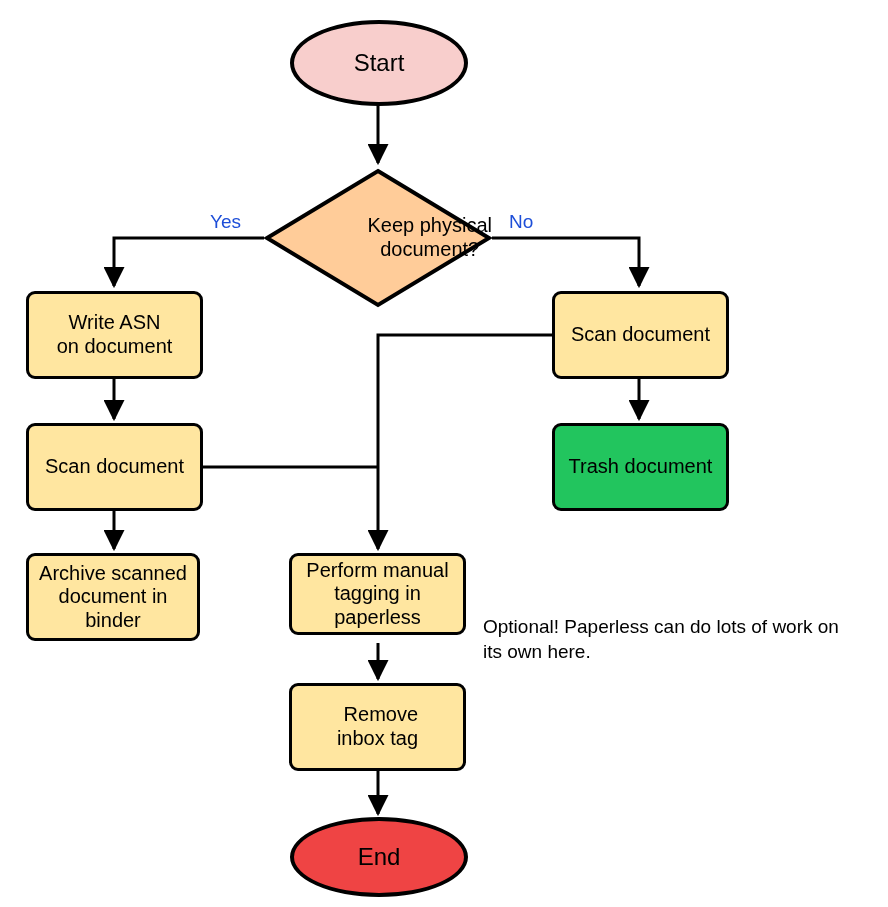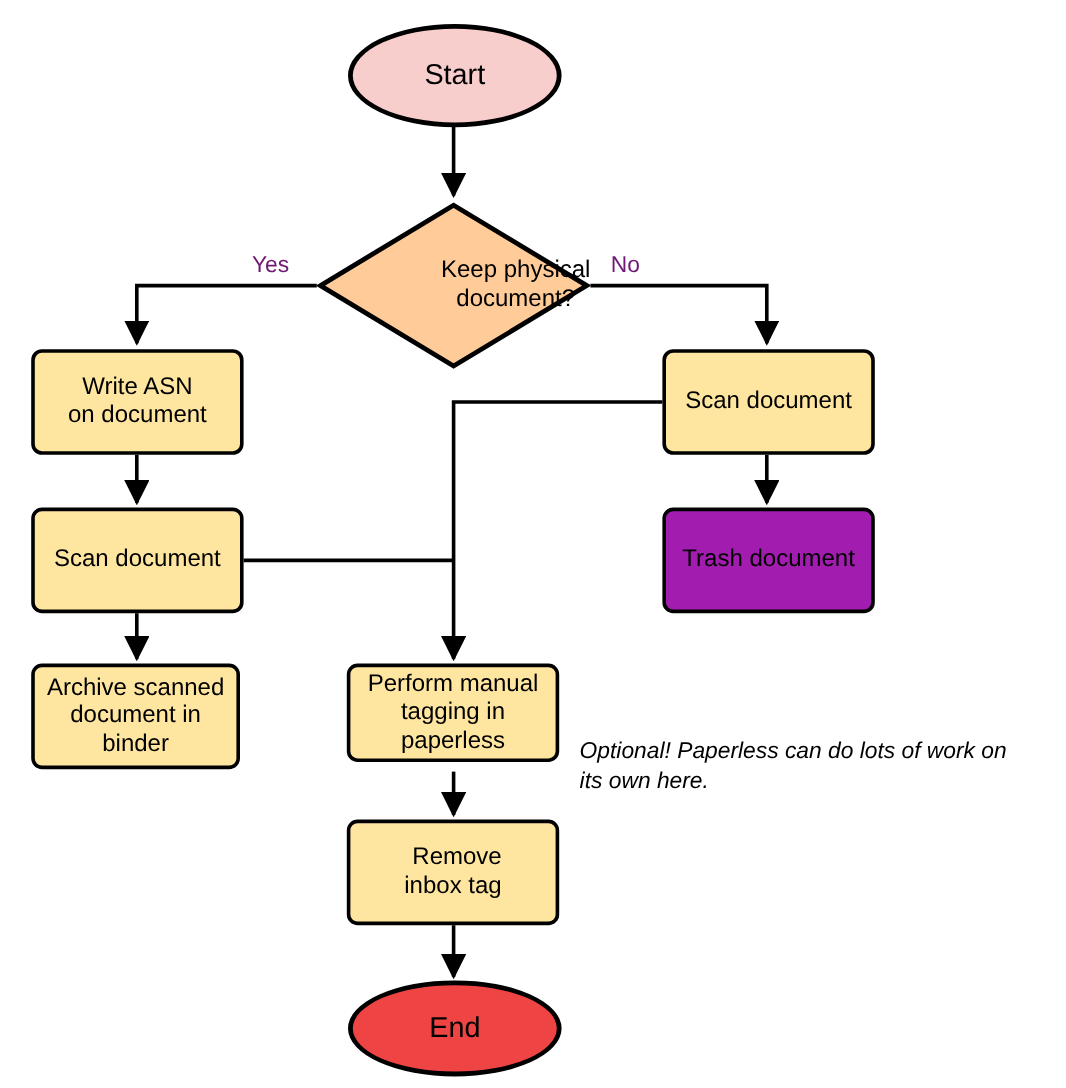--- a/index.html
+++ b/index.html
@@ -60,27 +60,26 @@
     width: 100%;
     height: 100%;
   }
   .decision-label {
     position: relative;
     z-index: 2;
   }
   .edge-label {
     position: absolute;
     font-size: 19px;
-    color: #701a75;
+    color: #1d4ed8;
     white-space: nowrap;
   }
   .annotation {
     position: absolute;
     font-size: 19px;
-    font-style: italic;
     color: #000000;
     line-height: 1.35;
     white-space: pre-line;
   }
 </style>
 </head>
 <body>
 
 <div id="diagram-root">
 
@@ -143,21 +142,21 @@
   <div class="node node-process" style="left:26px; top:553px; width:174px; height:88px; background:#ffe6a0;">
     <span>Archive scanned
 document in
 binder</span>
   </div>
 
   <div class="node node-process" style="left:552px; top:291px; width:177px; height:88px; background:#ffe6a0;">
     <span>Scan document</span>
   </div>
 
-  <div class="node node-process" style="left:552px; top:423px; width:177px; height:88px; background:#a21caf;">
+  <div class="node node-process" style="left:552px; top:423px; width:177px; height:88px; background:#22c55e;">
     <span>Trash document</span>
   </div>
 
   <div class="node node-process" style="left:289px; top:553px; width:177px; height:82px; background:#ffe6a0;">
     <span>Perform manual
 tagging in
 paperless</span>
   </div>
 
   <div class="node node-process" style="left:289px; top:683px; width:177px; height:88px; background:#ffe6a0;text-align:right;">

